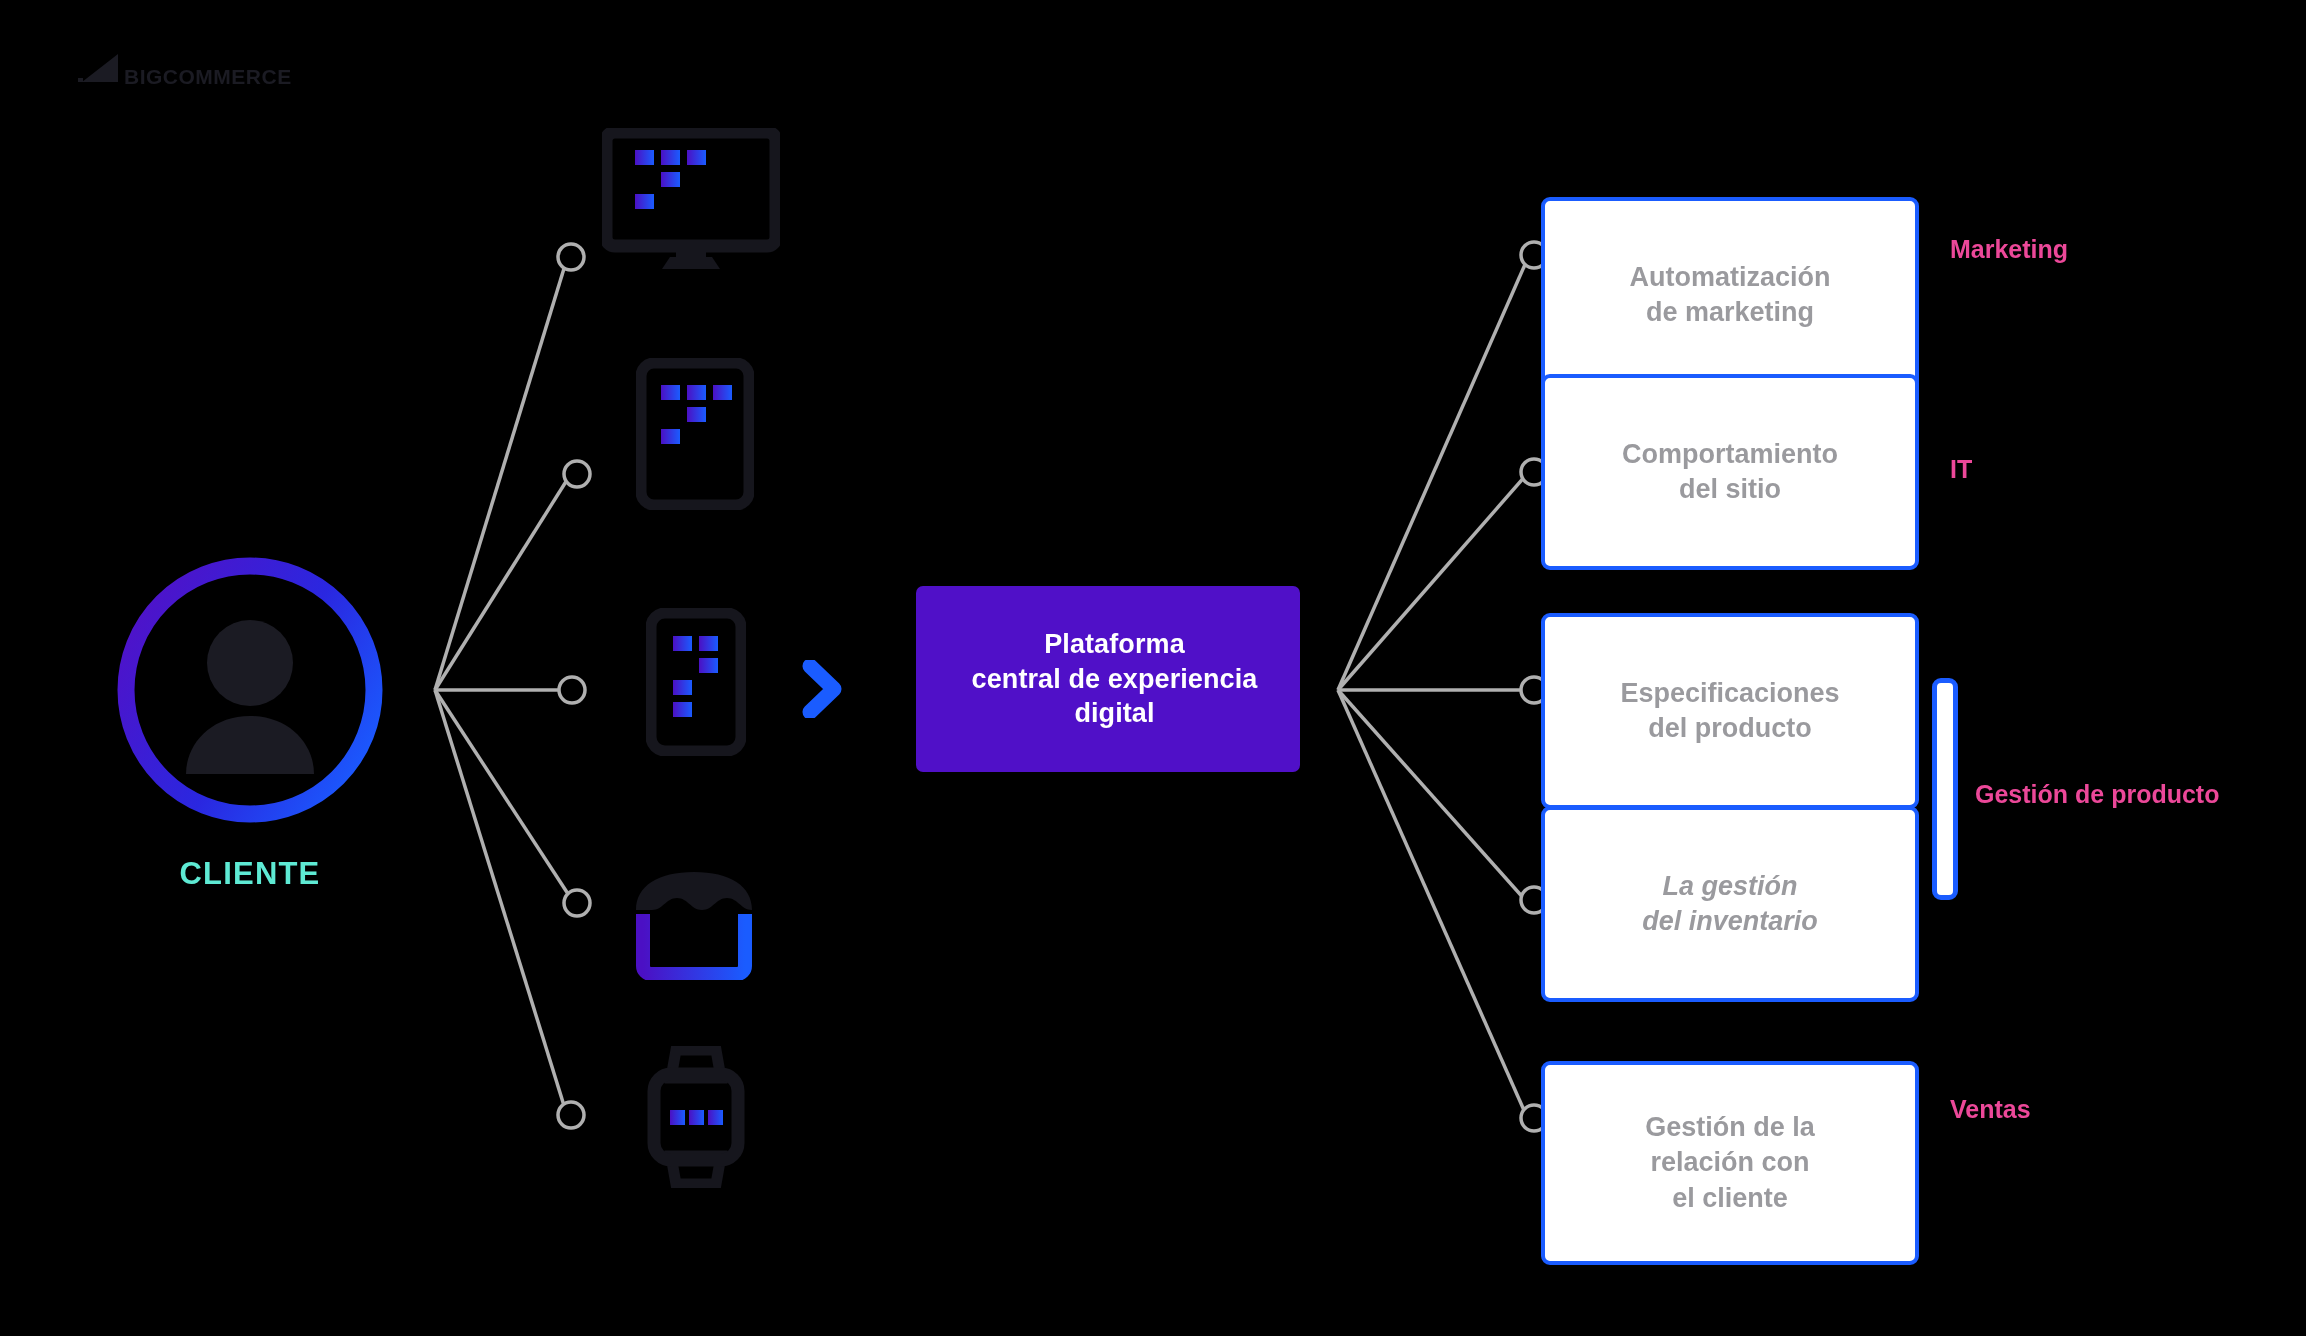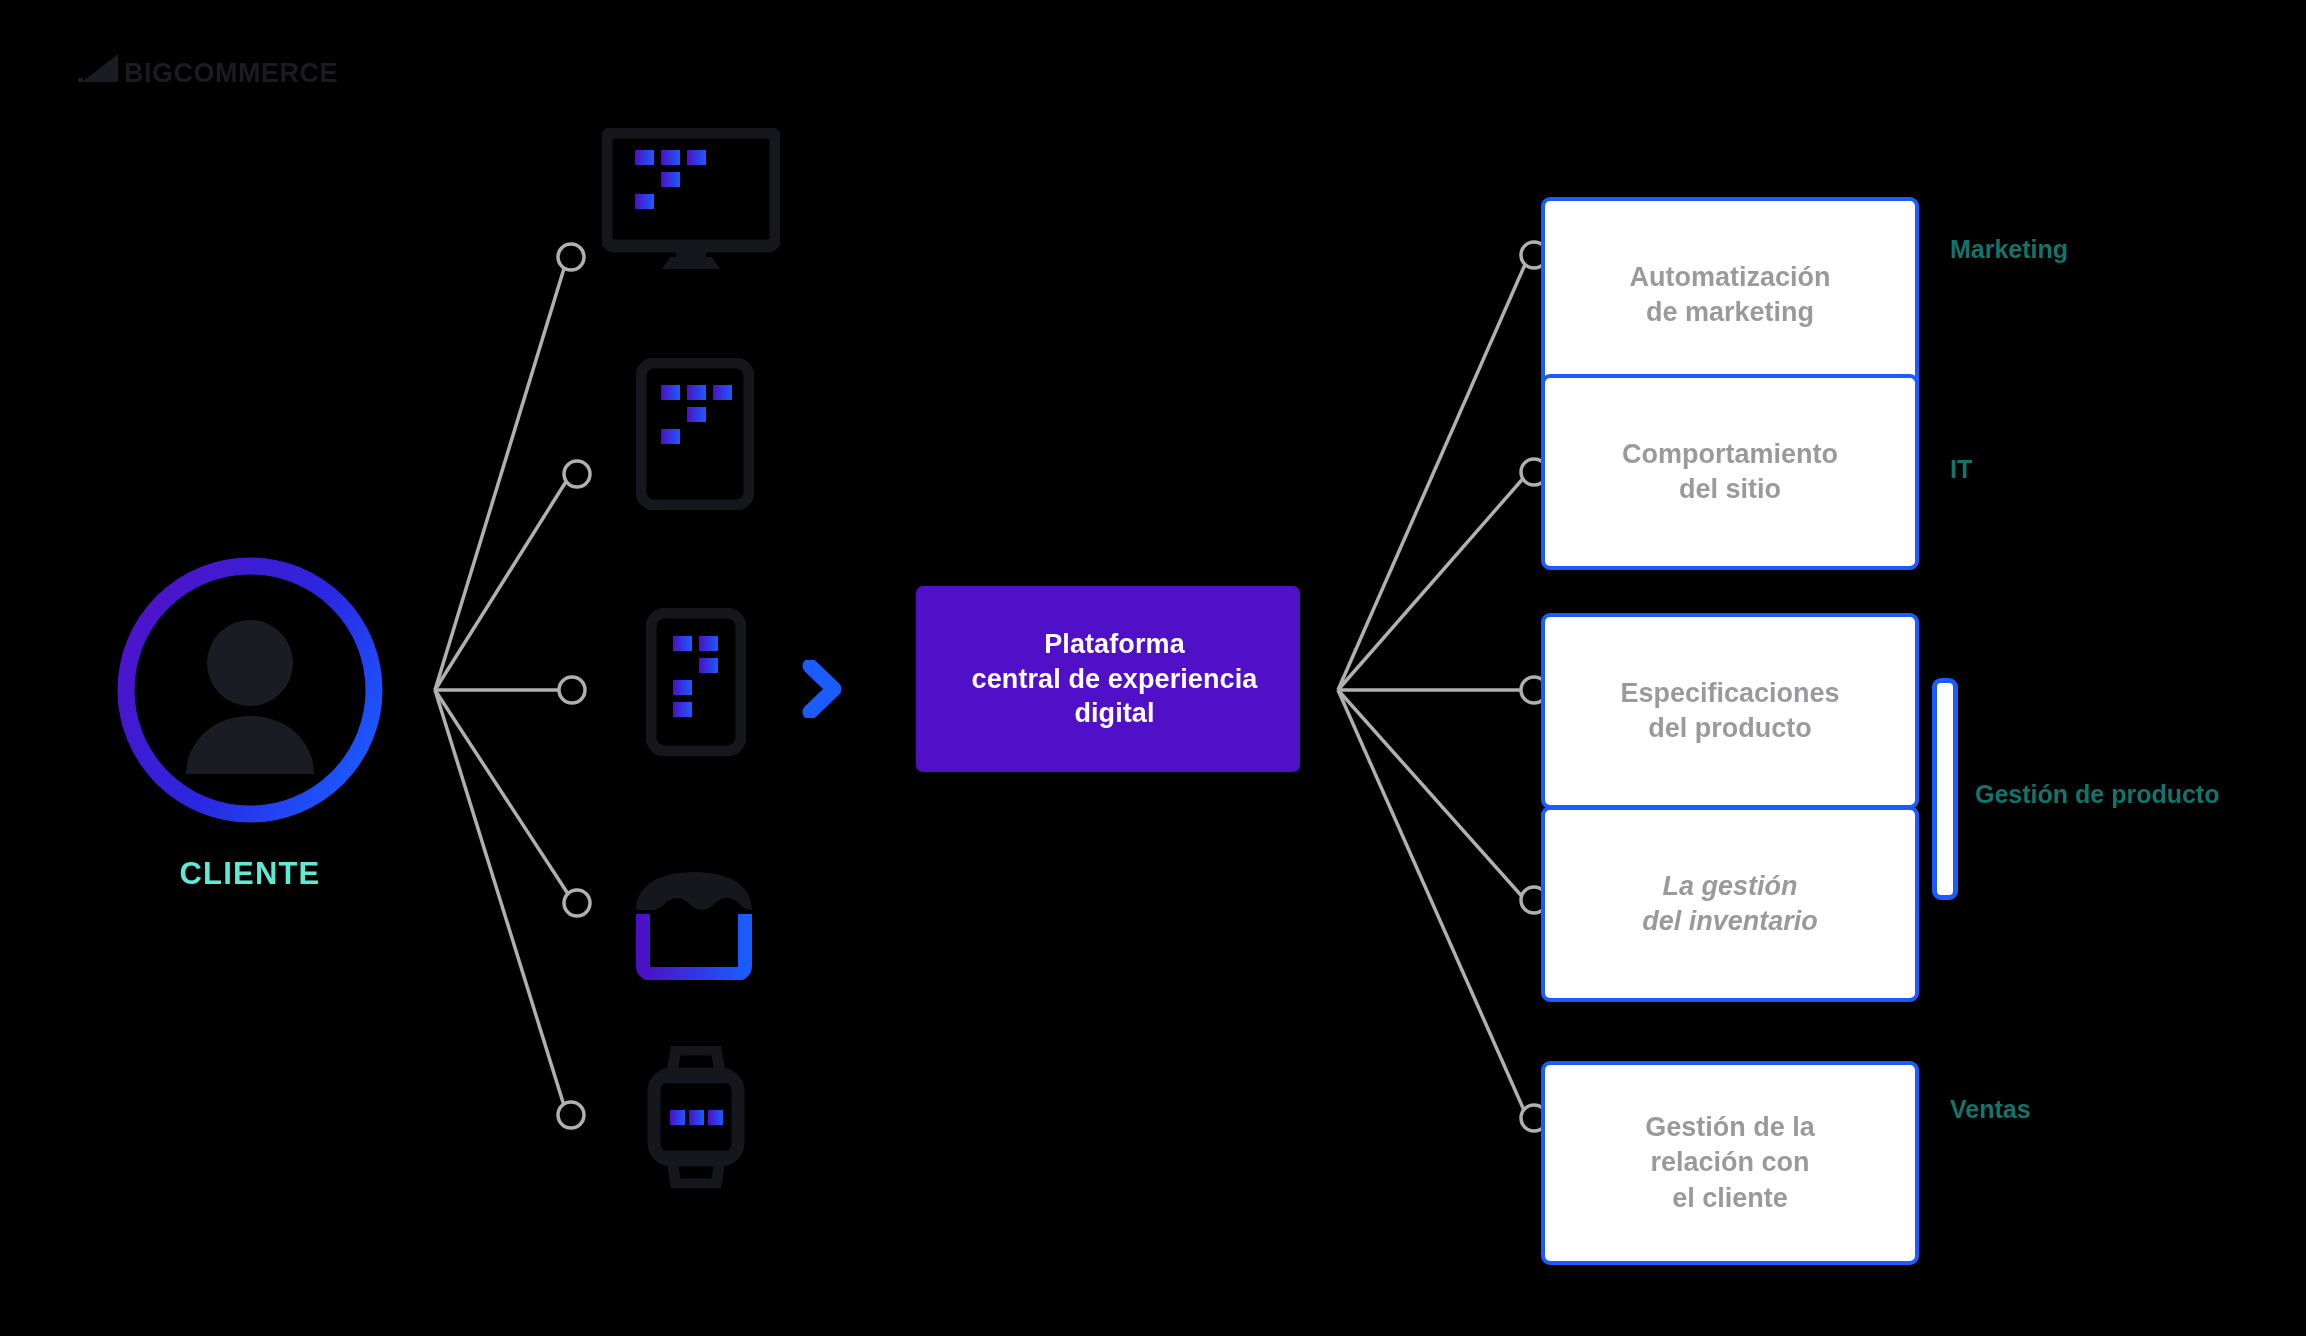--- a/index.html
+++ b/index.html
@@ -10,21 +10,21 @@
     overflow: hidden;
   }
   #stage { position: relative; width: 2306px; height: 1336px; background: #000; }
 
   
   #logo {
     position: absolute; left: 78px; top: 52px;
     display: flex; align-items: flex-end; gap: 4px;
   }
   #logo .word {
-    color: #1b1b23; font-size: 27px; font-weight: 700;
+    color: #1b1b23; font-size: 21px; font-weight: 700;
     letter-spacing: 0.5px; line-height: 1; margin-bottom: 1px;
   }
 
   
   #customer { position: absolute; left: 110px; top: 550px; width: 280px; }
   #customer .ring-wrap { position: relative; width: 280px; height: 280px; }
   #customer .cliente {
     margin-top: 26px; text-align: center;
     color: #5eead4; font-size: 31px; font-weight: 700; letter-spacing: 1.2px;
   }
@@ -64,21 +64,21 @@
   
   #bracket {
     position: absolute; left: 1932px; top: 678px;
     width: 26px; height: 222px;
     background: #ffffff; border: 5px solid #1a5cff; border-radius: 9px;
   }
 
   
   .dept {
     position: absolute;
-    color: #0f766e; font-size: 25px; font-weight: 700; white-space: nowrap;
+    color: #ec4899; font-size: 25px; font-weight: 700; white-space: nowrap;
   }
 </style>
 </head>
 <body>
 
 <div id="stage">
 
   <div id="logo">
     <span>
       <svg width="42" height="32" viewBox="0 0 42 32">

